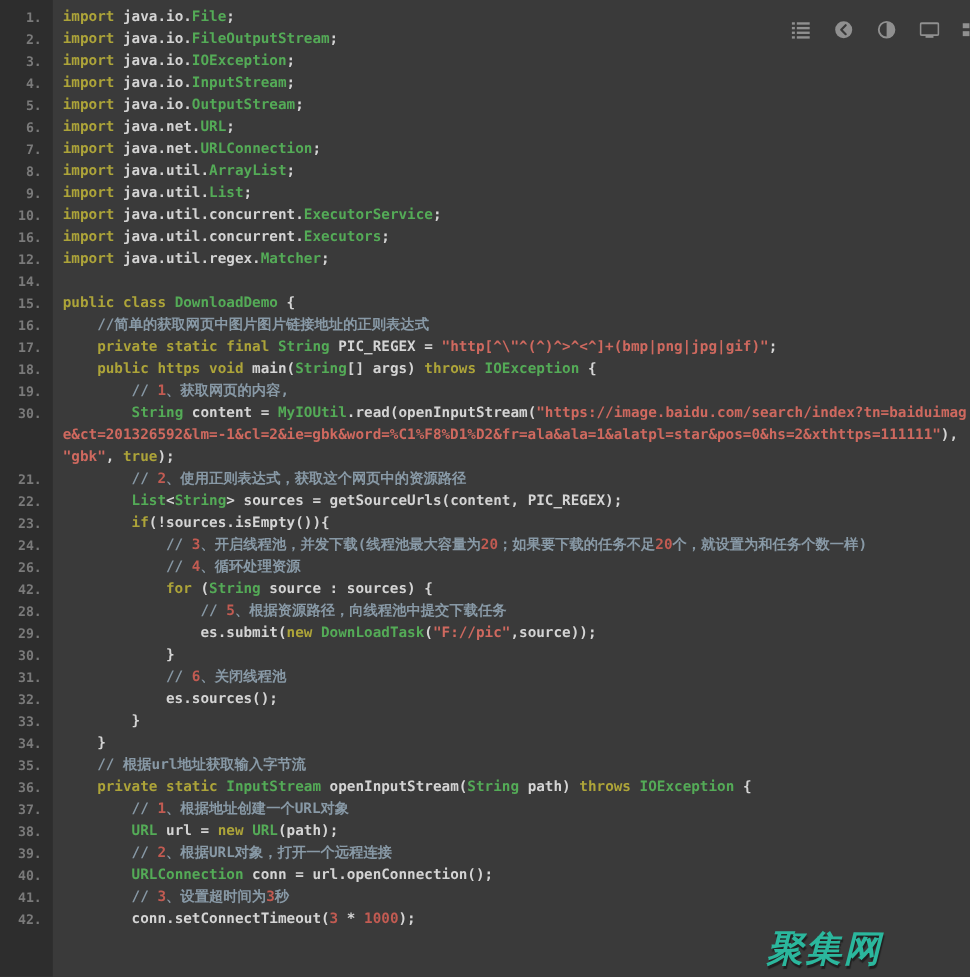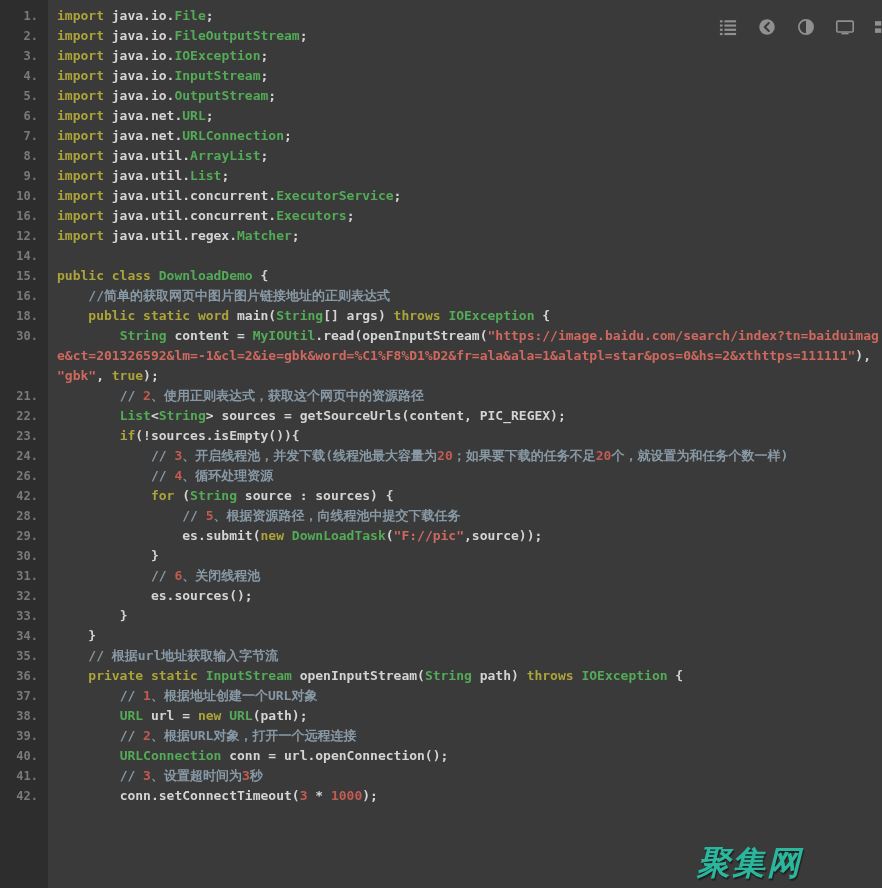--- a/index.html
+++ b/index.html
@@ -147,22 +147,30 @@
     </div>
     <div class="line">
       <span class="ln">15.</span>
       <span class="lc"><span class="kw">public class </span><span class="ty">DownloadDemo</span><span class="pl"> {</span></span>
     </div>
     <div class="line">
       <span class="ln">16.</span>
       <span class="lc"><span class="pl">    </span><span class="cm">//简单的获取网页中图片图片链接地址的正则表达式</span></span>
     </div>
     <div class="line">
+      <span class="ln">17.</span>
+      <span class="lc"><span class="pl">    </span><span class="kw">private static final </span><span class="ty">String</span><span class="pl"> PIC_REGEX = </span><span class="st">"http[^\"^(^)^&gt;^&lt;^]+(bmp|png|jpg|gif)"</span><span class="pl">;</span></span>
+    </div>
+    <div class="line">
       <span class="ln">18.</span>
-      <span class="lc"><span class="pl">    </span><span class="kw">public static word </span><span class="pl">main(</span><span class="ty">String</span><span class="pl">[] args) </span><span class="kw">throws </span><span class="ty">IOException</span><span class="pl"> {</span></span>
+      <span class="lc"><span class="pl">    </span><span class="kw">public https void </span><span class="pl">main(</span><span class="ty">String</span><span class="pl">[] args) </span><span class="kw">throws </span><span class="ty">IOException</span><span class="pl"> {</span></span>
+    </div>
+    <div class="line">
+      <span class="ln">19.</span>
+      <span class="lc"><span class="pl">        </span><span class="cm">// </span><span class="cn">1</span><span class="cm">、获取网页的内容,</span></span>
     </div>
     <div class="line">
       <span class="ln">30.</span>
       <span class="lc"><span class="pl">        </span><span class="ty">String</span><span class="pl"> content = </span><span class="ty">MyIOUtil</span><span class="pl">.read(openInputStream(</span><span class="st">"https://image.baidu.com/search/index?tn=baiduimage&amp;ct=201326592&amp;lm=-1&amp;cl=2&amp;ie=gbk&amp;word=%C1%F8%D1%D2&amp;fr=ala&amp;ala=1&amp;alatpl=star&amp;pos=0&amp;hs=2&amp;xthttps=111111"</span><span class="pl">), </span><span class="st">"gbk"</span><span class="pl">, </span><span class="kw">true</span><span class="pl">);</span></span>
     </div>
     <div class="line">
       <span class="ln">21.</span>
       <span class="lc"><span class="pl">        </span><span class="cm">// </span><span class="cn">2</span><span class="cm">、使用正则表达式，获取这个网页中的资源路径</span></span>
     </div>
     <div class="line">

